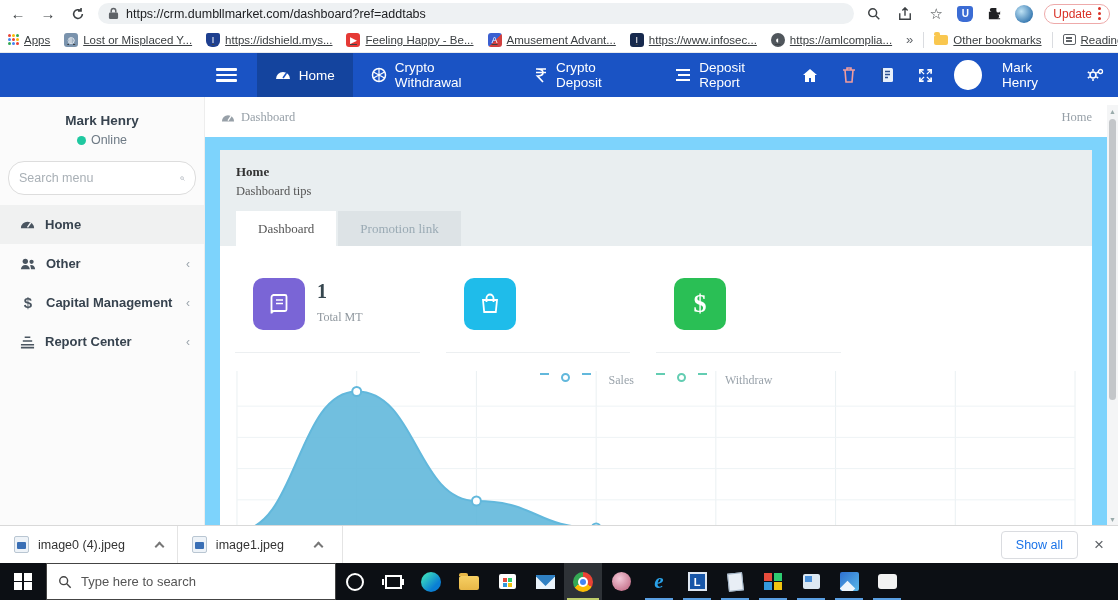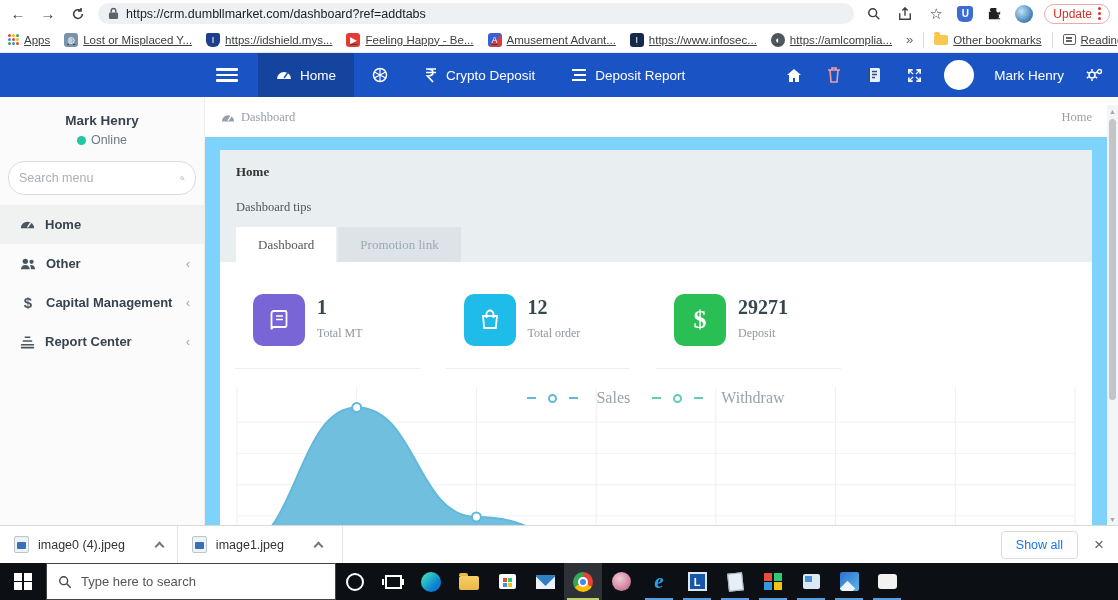--- a/index.html
+++ b/index.html
@@ -64,39 +64,39 @@
 
   
   .main { flex:1; position:relative;font-family:Liberation Serif, serif; }
   .breadcrumb { height:40px; background:#fff; display:flex; align-items:center; padding:0 26px 0 16px; color:#97a0a8; font-size:12.5px; }
   .breadcrumb .right { margin-left:auto; }
   .bc-left { display:flex; align-items:center; gap:6px; }
 
   .panel { margin:13px 26px 0 15px; background:#e9eef0; }
   .panel-head { padding:14px 16px 0; }
   .panel-title { font-weight:bold; color:#333; font-size:13px; }
-  .panel-sub { color:#555; font-size:12.5px; margin-top:20px; }
+  .panel-sub { color:#555; font-size:12.5px; margin-top:4px; }
   .tabs { display:flex; margin-top:12px; }
   .tab { height:35px; padding:0 22px; display:flex; align-items:center; font-size:13px; cursor:pointer; }
   .tab.active { background:#fff; color:#555; }
   .tab.inactive { background:#dde3e6; color:#9aaab4; margin-left:2px; }
   .tab-content { background:#fff; padding:0 15px; }
 
   
   .cards { display:grid; grid-template-columns:repeat(4,1fr); padding-top:32px; }
   .card { display:flex; gap:12px; padding:0 24px 22px 18px; border-bottom:1px solid #eceff1; margin-right:26px; }
   .card-icon { width:52px; height:52px; border-radius:10px; display:flex; align-items:center; justify-content:center; color:#fff; flex:0 0 auto; }
   .card-val { font-size:20px; font-weight:bold; color:#37474f; line-height:1.1; margin-top:2px; }
   .card-label { font-size:12px; color:#8f979e; margin-top:8px; }
   .dollar-glyph { font-size:26px; font-weight:bold; color:#fff; }
 
   
   .chart-wrap { position:relative; margin-top:18px; height:170px; }
   .chart-legend { position:absolute; top:2px; left:0; right:0; display:flex; justify-content:center; gap:22px; z-index:2; }
-  .lg-item { display:flex; align-items:center; gap:12px; color:#9aa3ab; font-size:16px; cursor:pointer; }
+  .lg-item { display:flex; gap:12px; color:#9aa3ab; font-size:12px; cursor:pointer; }
   .lg-line { width:9px; height:2px; }
   .lg-circ { width:9px; height:9px; border-radius:50%; background:#fff; border:2px solid; }
   .lg-label { margin-left:6px; }
   .chart-wrap svg { display:block; width:100%; height:100%; }
 
   
   .scrollbar { position:absolute; top:52px; bottom:38px; right:0; width:11px; background:#f4f5f6; display:flex; flex-direction:column; align-items:center; }
   .sb-arrow { color:#9aa; font-size:7px; height:12px; display:flex; align-items:center; cursor:pointer; }
   .sb-thumb { width:7px; border-radius:4px; background:#c3c6c9; margin-top:2px; height:67%; cursor:pointer; }
   .sb-arrow.down { margin-top:auto; }
@@ -279,20 +279,21 @@
           <path d="M1 12a7 7 0 0 1 14 0z" fill="#fff"></path>
           <path d="M8 11L11.5 6" stroke="#1a53c4" stroke-width="1.5"></path>
         </svg>
       <span>Home</span>
     </div>
     <div class="nav-item">
       <svg width="16" height="16" viewBox="0 0 16 16">
           <circle cx="8" cy="8" r="6.5" fill="none" stroke="#fff" stroke-width="1.5"></circle>
           <path d="M8 2v12M2.4 5l11.2 6M2.4 11l11.2-6" stroke="#fff" stroke-width="1.2"></path>
         </svg>
+      <span>Crypto Withdrawal</span>
     </div>
     <div class="nav-item">
       <svg width="14" height="16" viewBox="0 0 14 16">
           <path d="M2 2h10M2 5.5h10M3 2c5 0 6 1.5 6 3.5S7.5 9 3.5 9L9 15" fill="none" stroke="#fff" stroke-width="1.7"></path>
         </svg>
       <span>Crypto Deposit</span>
     </div>
     <div class="nav-item">
       <svg width="16" height="14" viewBox="0 0 16 14">
           <path d="M1 2h14M3 7h12M1 12h14" stroke="#fff" stroke-width="2"></path>
@@ -419,32 +420,24 @@
                 <div class="card-label">Total MT</div>
               </div>
             </div>
             <div class="card">
               <div class="card-icon" style="background: rgb(31, 188, 234);">
                 <svg width="24" height="24" viewBox="0 0 24 24">
                     <path d="M5 8h14l-1.2 12H6.2z" fill="none" stroke="#fff" stroke-width="1.8"></path>
                     <path d="M8.5 10V6a3.5 3.5 0 0 1 7 0v4" fill="none" stroke="#fff" stroke-width="1.8"></path>
                   </svg>
               </div>
-              <div>
-                <div class="card-val">12</div>
-                <div class="card-label">Total order</div>
-              </div>
             </div>
             <div class="card">
               <div class="card-icon" style="background: rgb(42, 191, 85);">
                 <span class="dollar-glyph">$</span>
-              </div>
-              <div>
-                <div class="card-val">29271</div>
-                <div class="card-label">Deposit</div>
               </div>
             </div>
             <div></div>
           </div>
 
           <div class="chart-wrap">
             <div class="chart-legend">
                 <span class="lg-item">
                   <span class="lg-line" style="background:#62b8dc"></span>
                   <span class="lg-circ" style="border-color:#62b8dc"></span>

